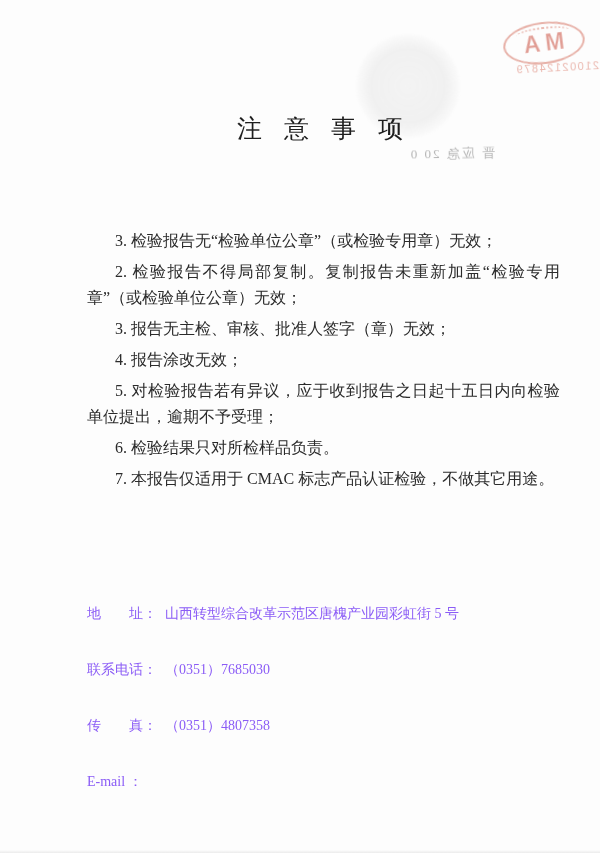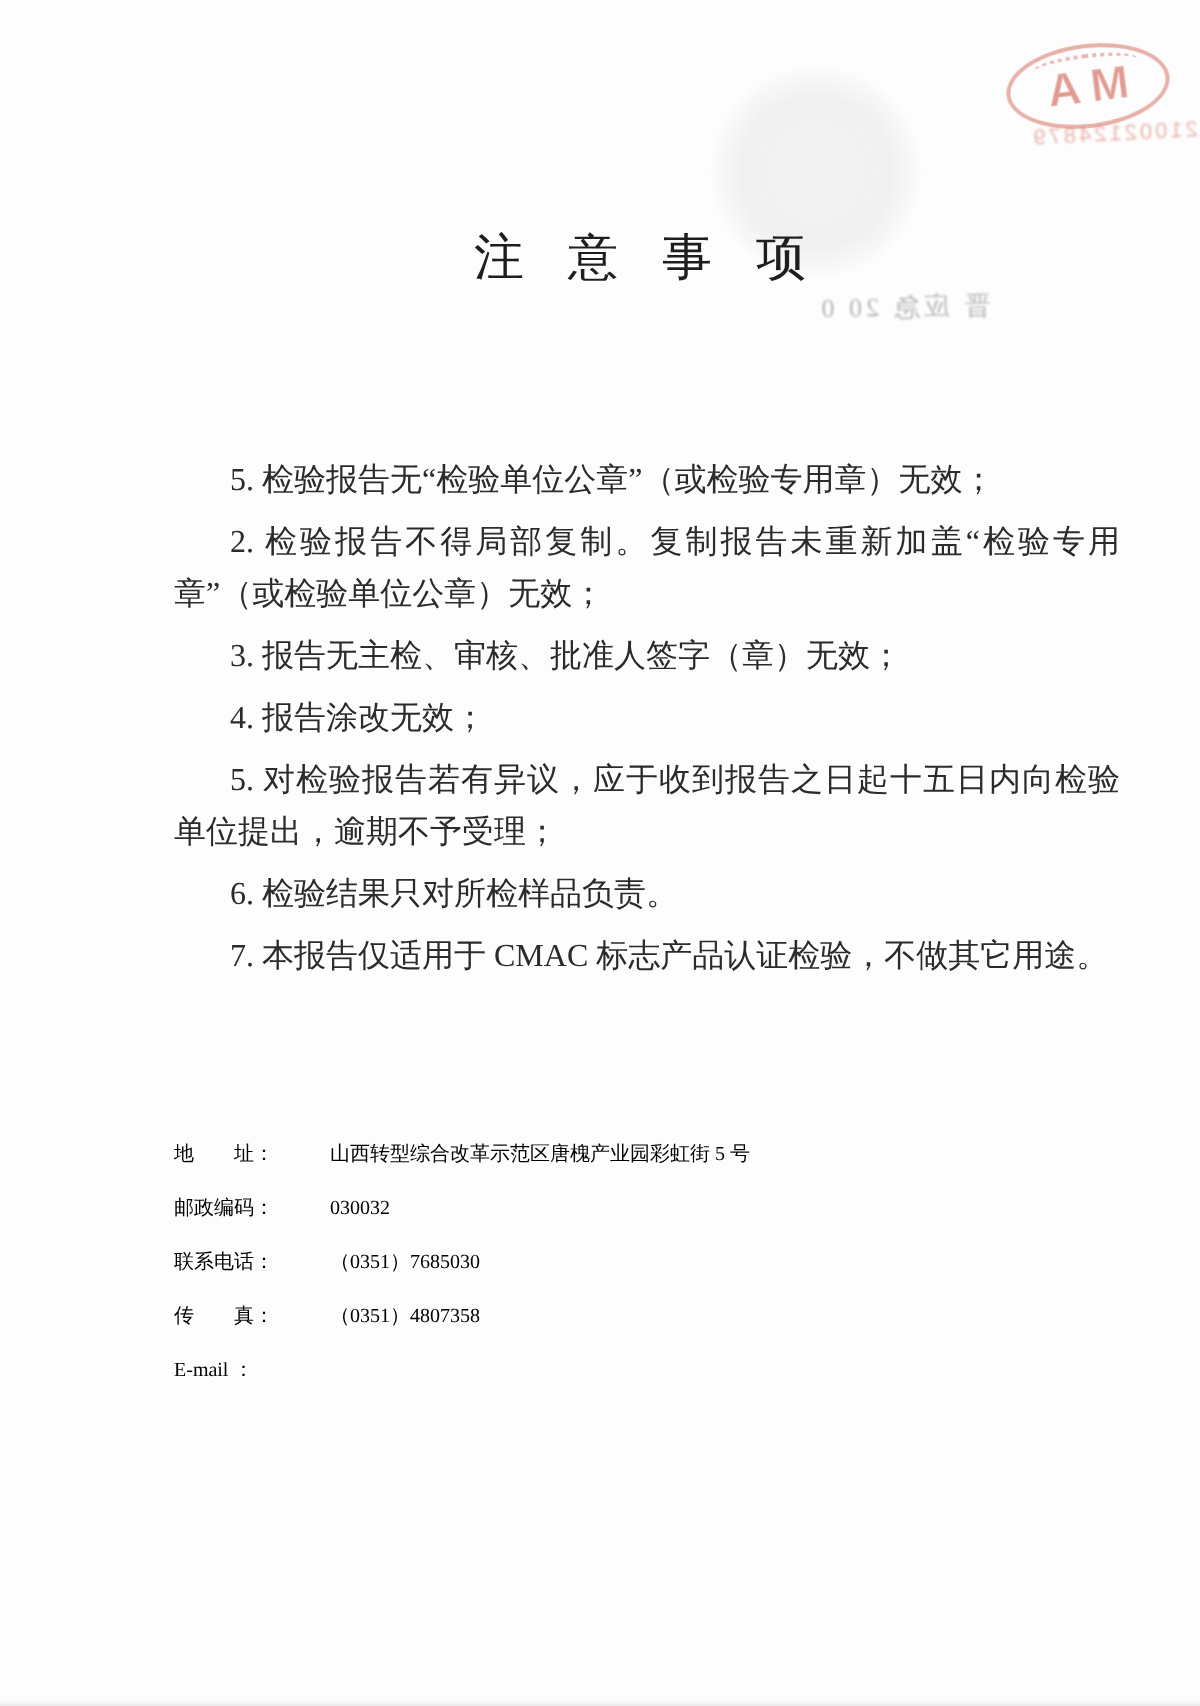--- a/index.html
+++ b/index.html
@@ -114,24 +114,25 @@
     color: #2b2b2b;
     text-align: justify;
   }
   .contact {
     position: absolute;
     left: 87px; top: 568px;
     width: 470px;
   }
   .contact .row {
     display: flex;
-    font-size: 10px;
+    font-size: 14px;
     line-height: 20px;
     margin-bottom: 7px;
-    color: #000000;
+    color: #8b5cf6;
+    margin-top: 36px;
   }
   .contact .lbl {
     flex: 0 0 78px;
     white-space: nowrap;
   }
   .contact .val {
     white-space: nowrap;
   }
 </style>
 </head>
@@ -146,37 +147,33 @@
     <span class="letters">AM</span>
   </div>
 
   <div class="red-number">21002124879</div>
 
   <div class="bleed-text">晋 应急 20 0</div>
 
   <h1 class="doc-title">注意事项</h1>
 
   <div class="notice-items">
-    <p>5. 检验报告无“检验单位公章”（或检验专用章）无效；</p>
+    <p>3. 检验报告无“检验单位公章”（或检验专用章）无效；</p>
     <p>2. 检验报告不得局部复制。复制报告未重新加盖“检验专用章”（或检验单位公章）无效；</p>
     <p>3. 报告无主检、审核、批准人签字（章）无效；</p>
     <p>4. 报告涂改无效；</p>
     <p>5. 对检验报告若有异议，应于收到报告之日起十五日内向检验单位提出，逾期不予受理；</p>
     <p>6. 检验结果只对所检样品负责。</p>
     <p>7. 本报告仅适用于 CMAC 标志产品认证检验，不做其它用途。</p>
   </div>
 
   <div class="contact">
     <div class="row">
       <span class="lbl">地　　址：</span>
       <span class="val">山西转型综合改革示范区唐槐产业园彩虹街 5 号</span>
-    </div>
-    <div class="row">
-      <span class="lbl">邮政编码：</span>
-      <span class="val">030032</span>
     </div>
     <div class="row">
       <span class="lbl">联系电话：</span>
       <span class="val">（0351）7685030</span>
     </div>
     <div class="row">
       <span class="lbl">传　　真：</span>
       <span class="val">（0351）4807358</span>
     </div>
     <div class="row">

